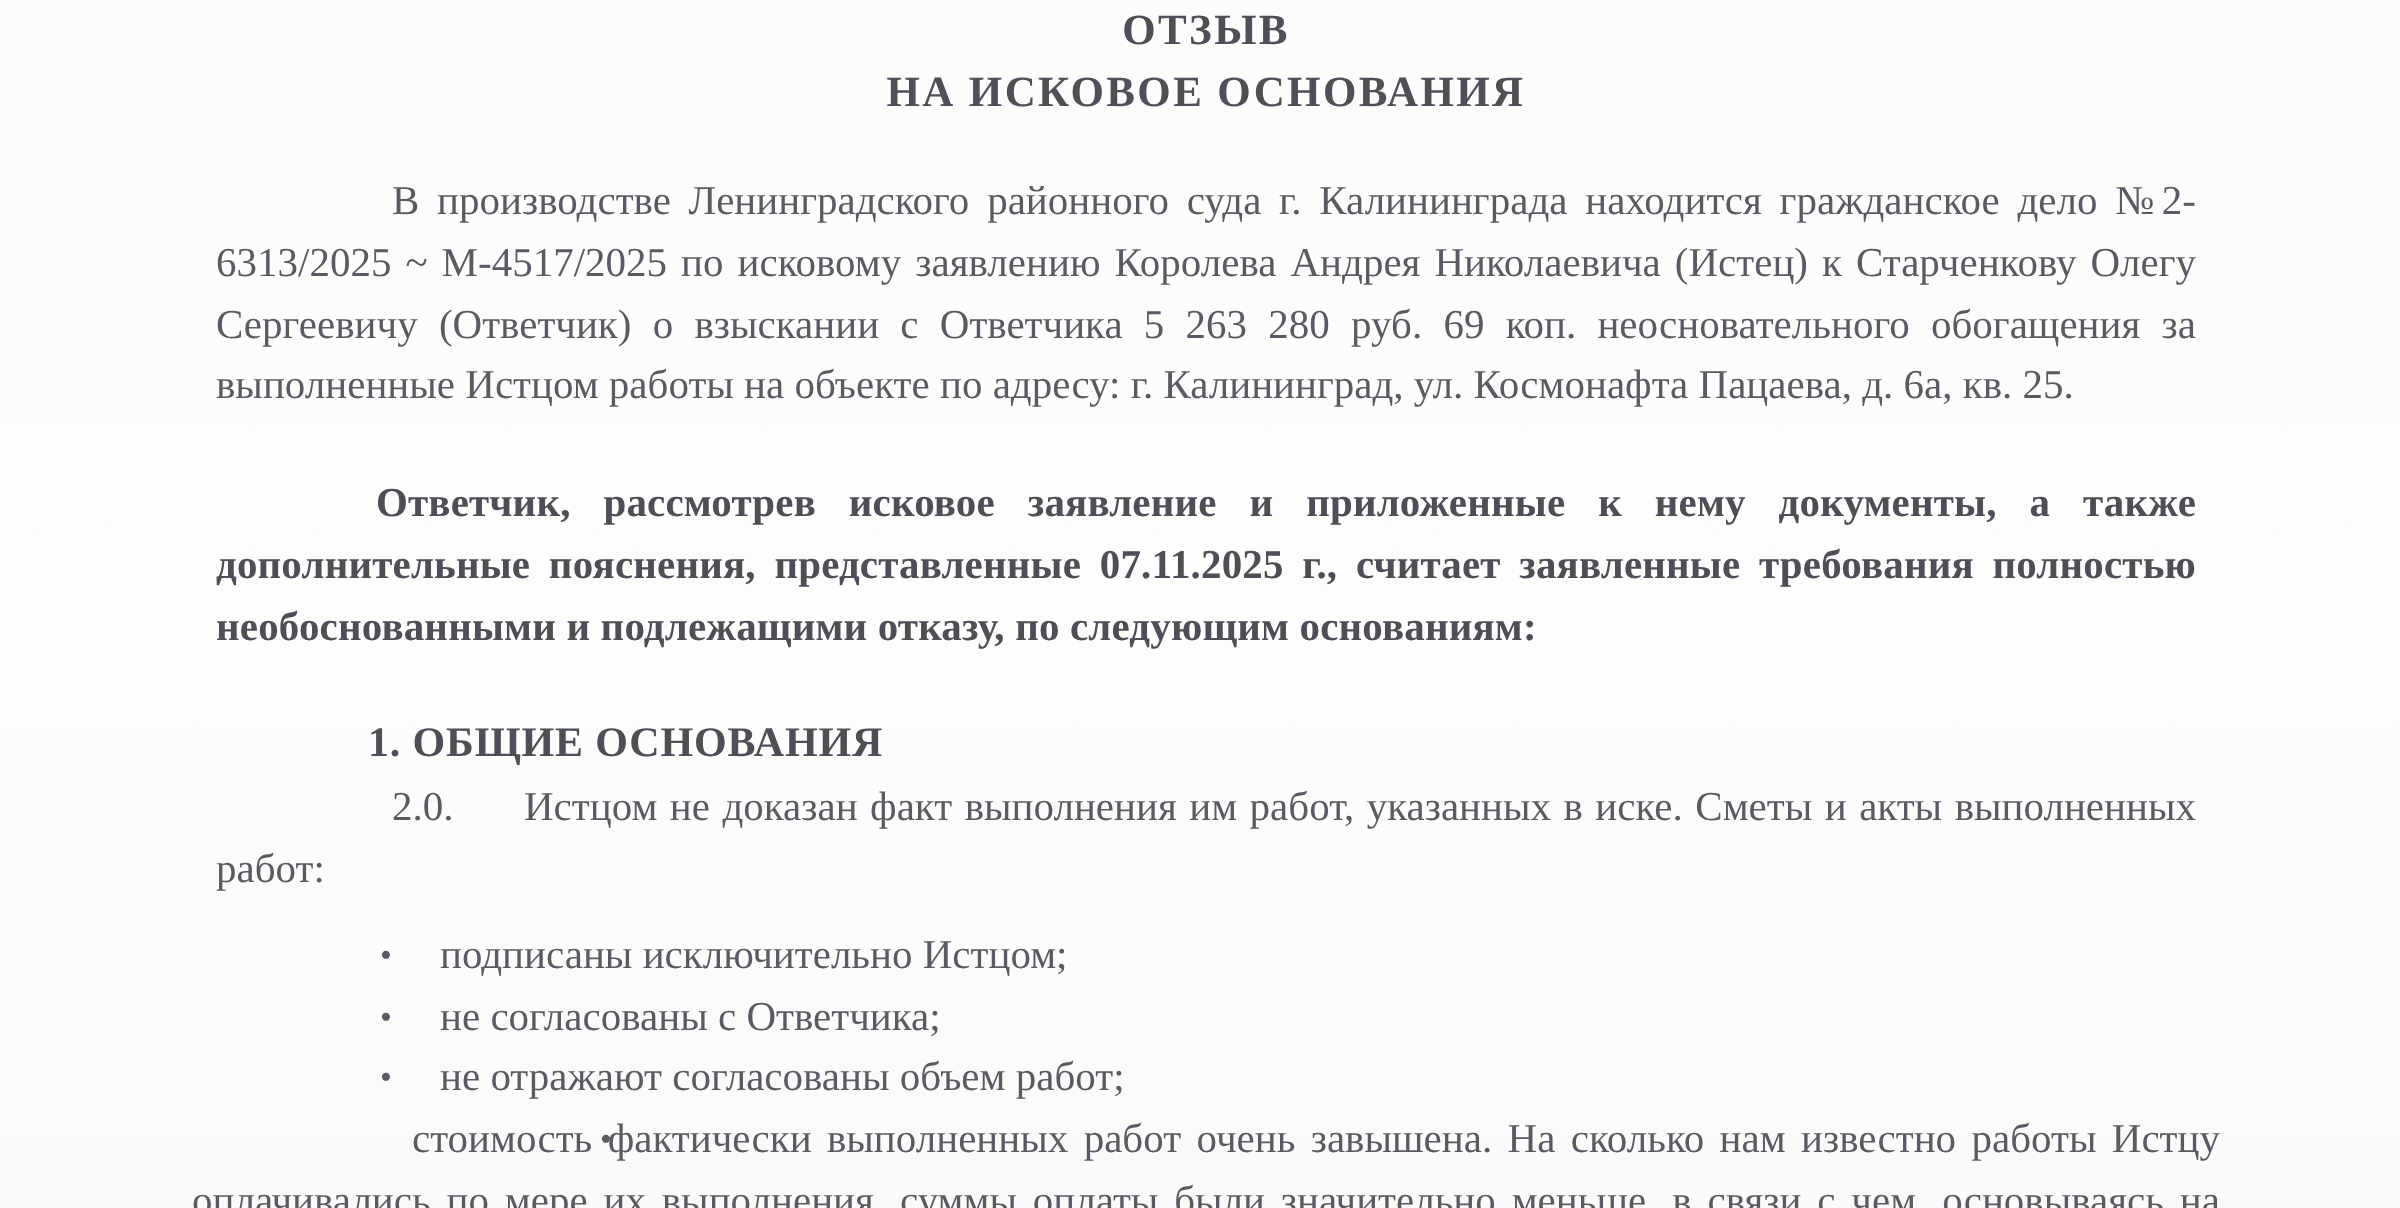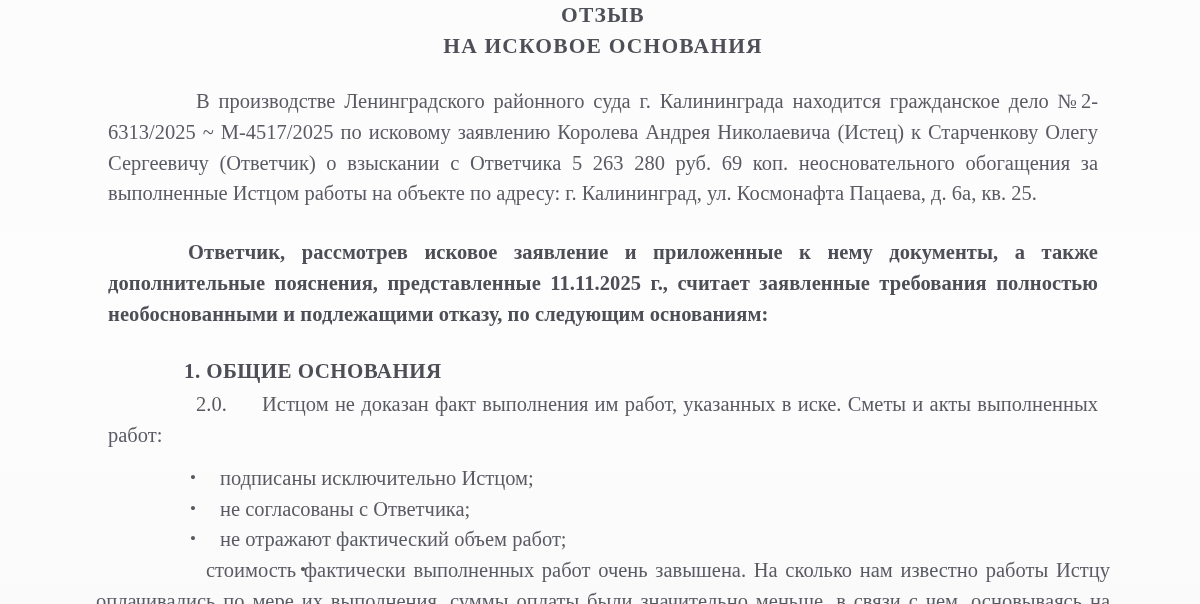--- a/index.html
+++ b/index.html
@@ -142,40 +142,40 @@
 <div class="page">
   <div class="content">
 
     <div class="doc-title">
       <span class="line1">ОТЗЫВ</span>
       <span class="line2">НА ИСКОВОЕ ОСНОВАНИЯ</span>
     </div>
 
     <p class="para intro">В производстве Ленинградского районного суда г. Калининграда находится гражданское дело №2-6313/2025 ~ М-4517/2025 по исковому заявлению Королева Андрея Николаевича (Истец) к Старченкову Олегу Сергеевичу (Ответчик) о взыскании с Ответчика 5 263 280 руб. 69 коп. неосновательного обогащения за выполненные Истцом работы на объекте по адресу: г. Калининград, ул. Космонафта Пацаева, д. 6а, кв. 25.</p>
 
-    <p class="para bold-block">Ответчик, рассмотрев исковое заявление и приложенные к нему документы, а также дополнительные пояснения, представленные 11.11.2025 г., считает заявленные требования полностью необоснованными и подлежащими отказу, по следующим основаниям:</p>
+    <p class="para bold-block">Ответчик, рассмотрев исковое заявление и приложенные к нему документы, а также дополнительные пояснения, представленные 07.11.2025 г., считает заявленные требования полностью необоснованными и подлежащими отказу, по следующим основаниям:</p>
 
     <h2 class="section-head">1. ОБЩИЕ ОСНОВАНИЯ</h2>
 
     <p class="para clause">
       <span class="clause-num">2.0.</span><span>Истцом не доказан факт выполнения им работ, указанных в иске. Сметы и акты выполненных работ:</span>
     </p>
 
     <ul class="bullets">
       <li>
         <span class="bullet-dot">•</span>
         <span>подписаны исключительно Истцом;</span>
       </li>
       <li>
         <span class="bullet-dot">•</span>
         <span>не согласованы с Ответчика;</span>
       </li>
       <li>
         <span class="bullet-dot">•</span>
-        <span>не отражают фактический объем работ;</span>
+        <span>не отражают согласованы объем работ;</span>
       </li>
       <li class="wrap">
         <span class="bullet-dot">•</span>
         <span class="tail">стоимость фактически выполненных работ очень завышена. На сколько нам известно работы Истцу оплачивались по мере их выполнения, суммы оплаты были значительно меньше, в связи с чем, основываясь на доверительных отношениях, от Истца, при передаче денег, не требовали составления каких-либо расписок в получении денежных средств.</span>
       </li>
     </ul>
 
   </div>
 </div>
 

